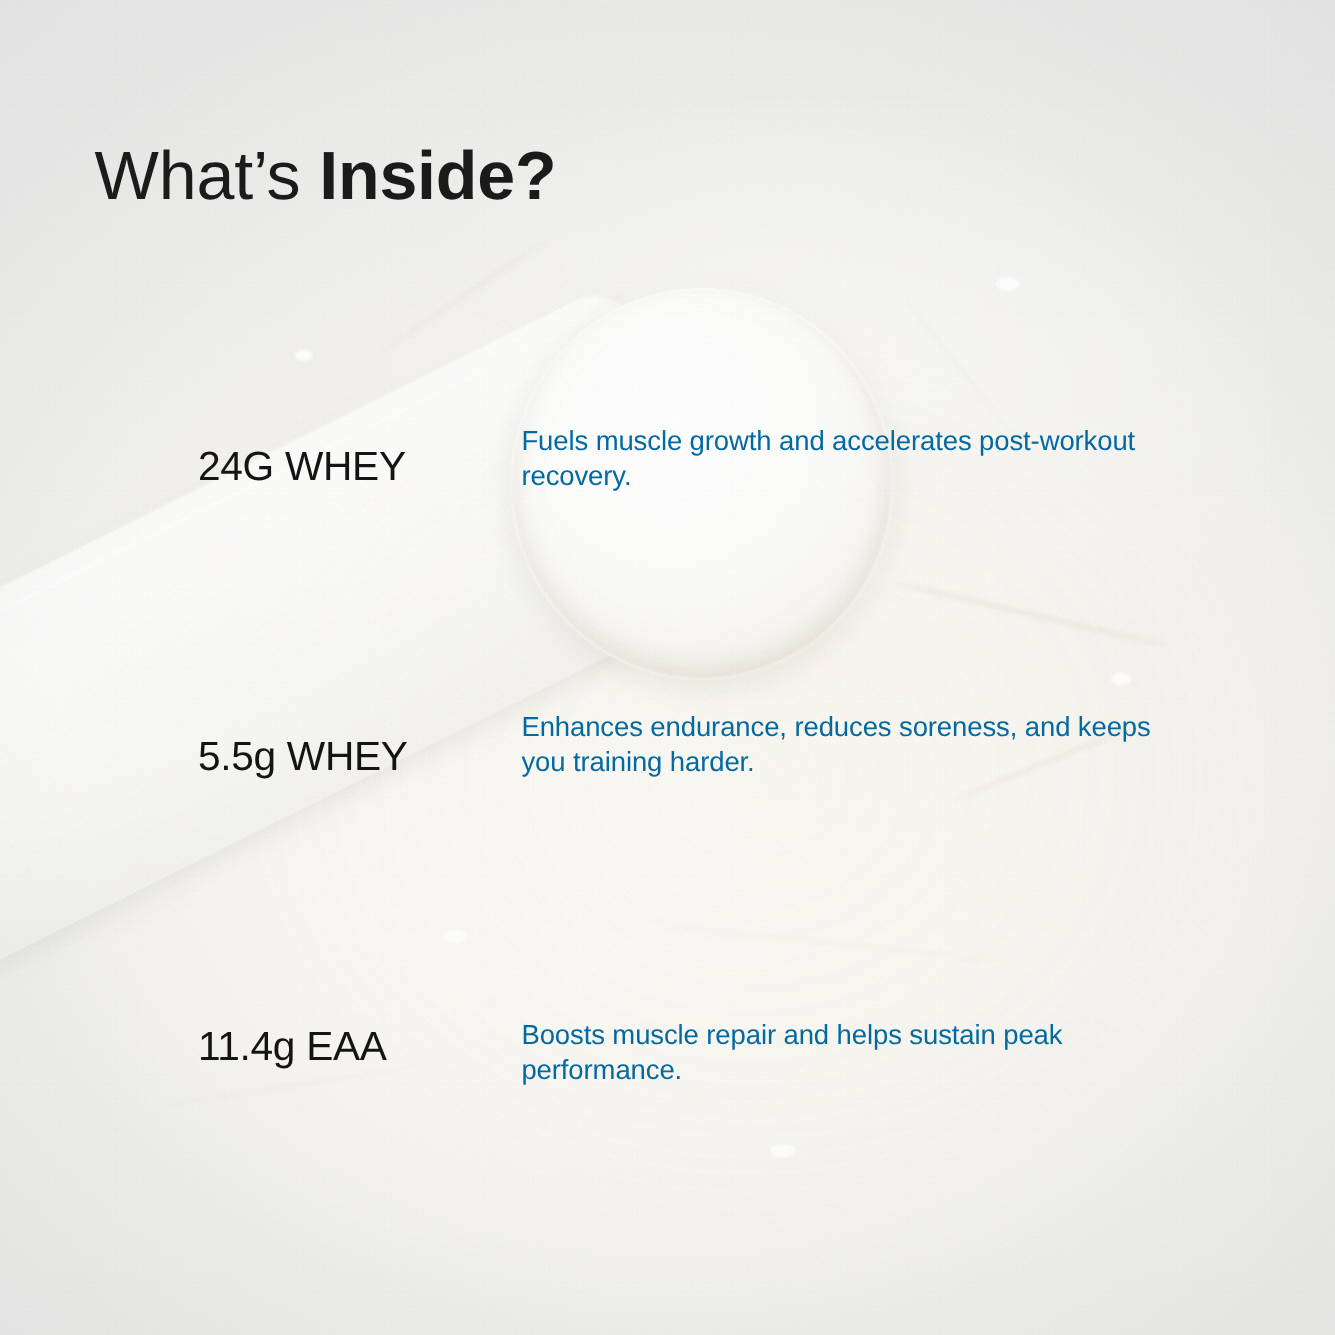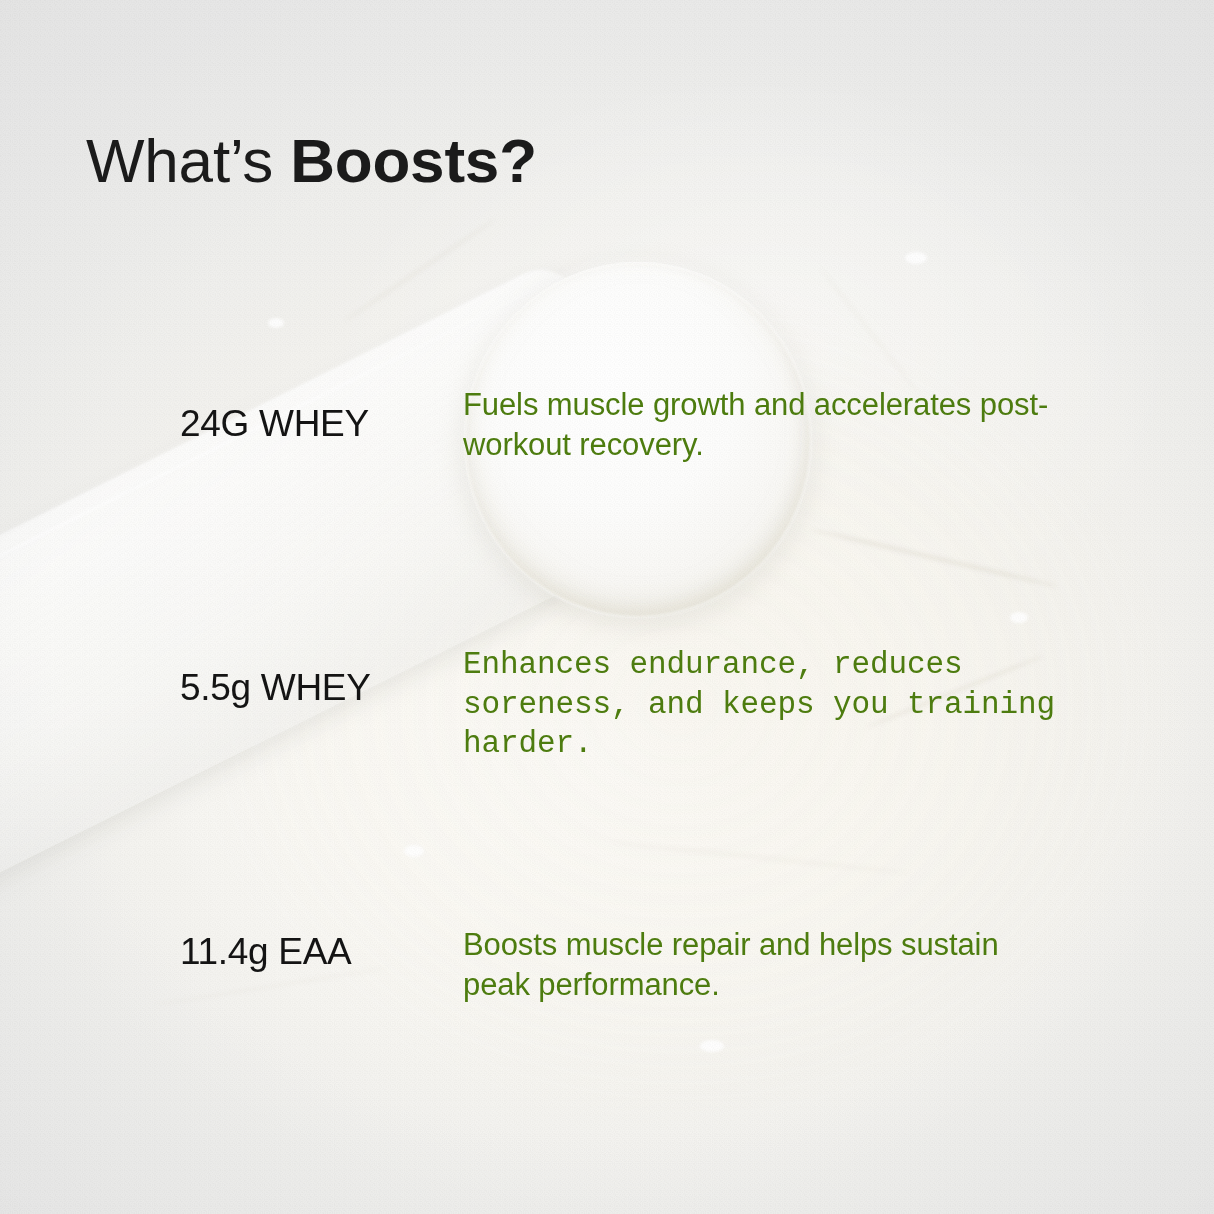--- a/index.html
+++ b/index.html
@@ -196,36 +196,36 @@
     left: 180px;
     width: 270px;
     font-size: 37px;
     font-weight: 400;
     color: #141414;
     letter-spacing: -0.3px;
     white-space: nowrap;
   }
   .fact-desc {
     position: absolute;
-    left: 463px;
+    left: 474px;
     width: 600px;
-    font-size: 31px;
+    font-size: 25px;
     font-weight: 400;
     line-height: 1.28;
-    color: #4d7c0f;
+    color: #0369a1;
     letter-spacing: -0.1px;
   }
 
   #row-whey { top: 385px; }
   #row-whey .fact-label { top: 18px; }
   #row-whey .fact-desc  { top: 0px; }
 
   #row-bcaa { top: 645px; }
   #row-bcaa .fact-label { top: 22px; }
-  #row-bcaa .fact-desc  { top: 0px; font-family: Liberation Mono, monospace; }
+  #row-bcaa .fact-desc  { top: 0px; }
 
   #row-eaa { top: 925px; }
   #row-eaa .fact-label { top: 6px; }
   #row-eaa .fact-desc  { top: 0px; }
 </style>
 </head>
 <body>
 
 <div id="poster">
 
@@ -250,21 +250,21 @@
   <div class="grain-speck" style="left:905px;top:252px;width:22px;height:12px;"></div>
   <div class="grain-speck" style="left:1010px;top:612px;width:18px;height:11px;"></div>
   <div class="grain-speck" style="left:404px;top:845px;width:20px;height:12px;"></div>
   <div class="grain-speck" style="left:700px;top:1040px;width:24px;height:12px;"></div>
 
   <div class="photo-layer bg-vignette"></div>
   <div class="photo-layer bg-grain"></div>
 
   <div class="content">
 
-    <h1 class="page-title"><span class="title-light">What’s</span><span>&nbsp;</span><span class="title-bold">Boosts?</span></h1>
+    <h1 class="page-title"><span class="title-light">What’s</span><span>&nbsp;</span><span class="title-bold">Inside?</span></h1>
 
     <div class="fact-row" id="row-whey">
       <div class="fact-label">24G WHEY</div>
       <div class="fact-desc">Fuels muscle growth and accelerates post-workout recovery.</div>
     </div>
 
     <div class="fact-row" id="row-bcaa">
       <div class="fact-label">5.5g WHEY</div>
       <div class="fact-desc">Enhances endurance, reduces soreness, and keeps you training harder.</div>
     </div>

